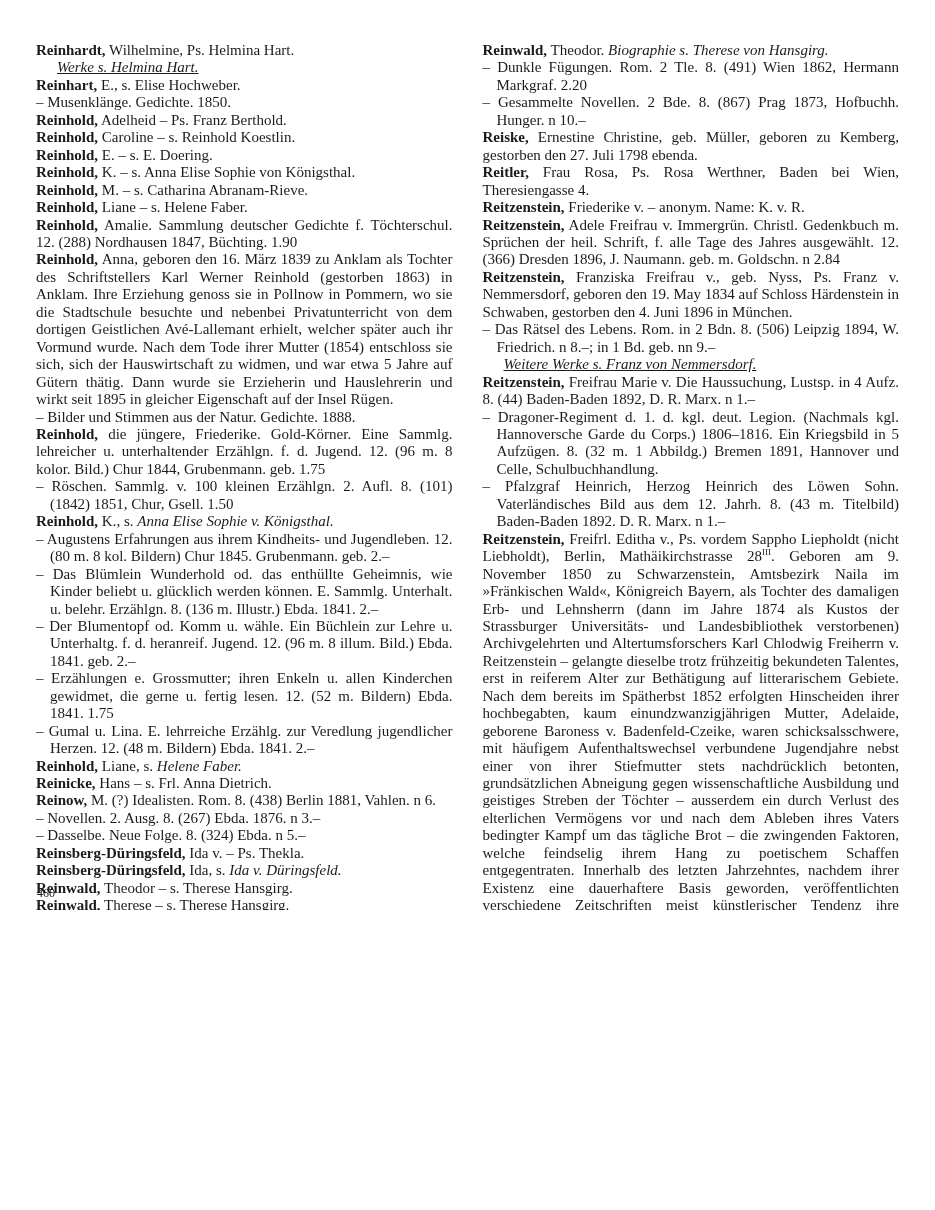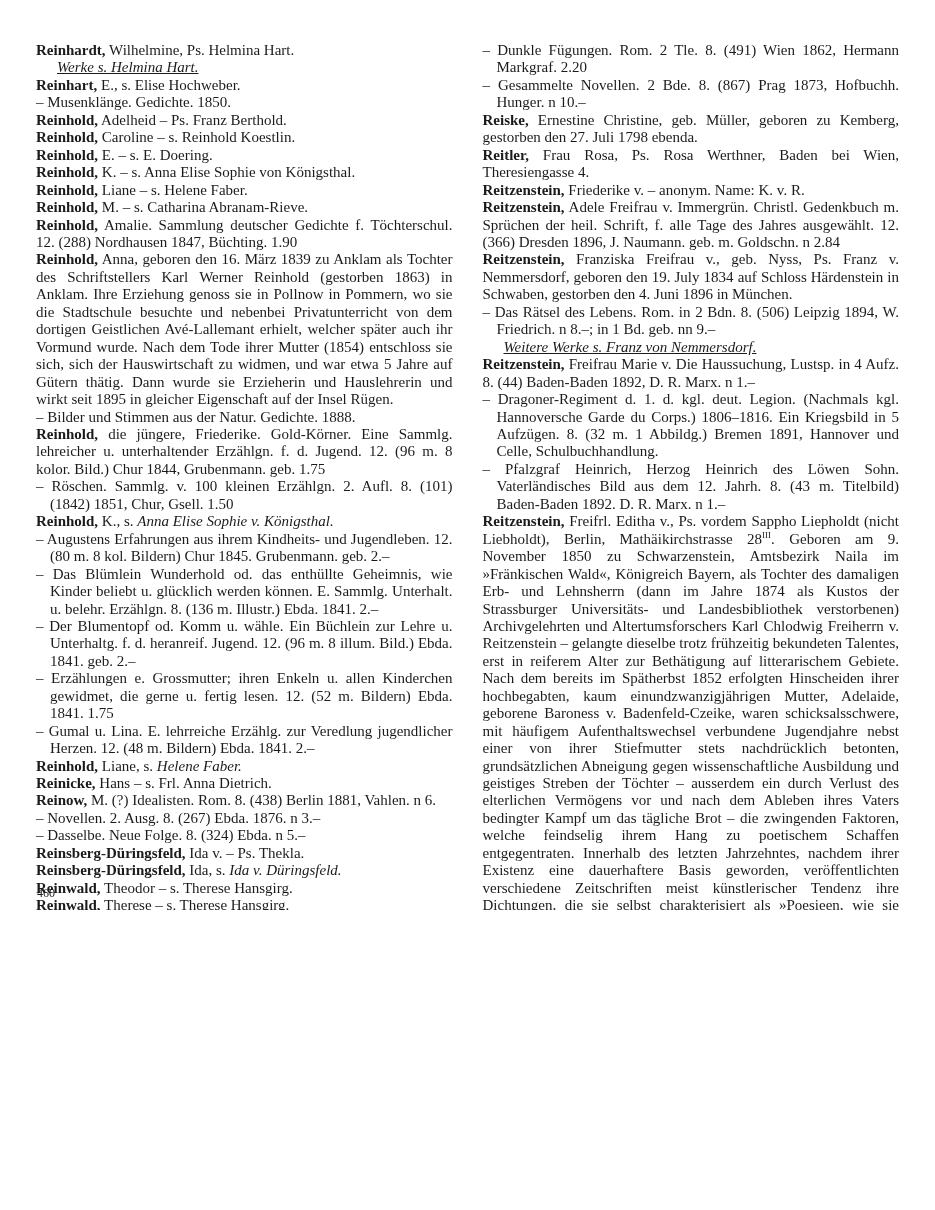--- a/index.html
+++ b/index.html
@@ -27,22 +27,22 @@
   <div class="columns">
     <div class="column">
         <p class="entry"><span class="b">Reinhardt,</span><span> Wilhelmine, Ps. Helmina Hart.</span></p>
         <p class="ref"><span class="i">Werke s. Helmina Hart.</span></p>
         <p class="entry"><span class="b">Reinhart,</span><span> E., s. Elise Hochweber.</span></p>
         <p class="work"><span>– Musenklänge. Gedichte. 1850.</span></p>
         <p class="entry"><span class="b">Reinhold,</span><span> Adelheid – Ps. Franz Berthold.</span></p>
         <p class="entry"><span class="b">Reinhold,</span><span> Caroline – s. Reinhold Koestlin.</span></p>
         <p class="entry"><span class="b">Reinhold,</span><span> E. – s. E. Doering.</span></p>
         <p class="entry"><span class="b">Reinhold,</span><span> K. – s. Anna Elise Sophie von Königsthal.</span></p>
+        <p class="entry"><span class="b">Reinhold,</span><span> M. – s. Catharina Abranam-Rieve.</span></p>
         <p class="entry"><span class="b">Reinhold,</span><span> Liane – s. Helene Faber.</span></p>
-        <p class="entry"><span class="b">Reinhold,</span><span> M. – s. Catharina Abranam-Rieve.</span></p>
         <p class="entry"><span class="b">Reinhold,</span><span> Amalie. Sammlung deutscher Gedichte f. Töchterschul. 12. (288) Nordhausen 1847, Büchting. 1.90</span></p>
         <p class="entry"><span class="b">Reinhold,</span><span> Anna, geboren den 16. März 1839 zu Anklam als Tochter des Schriftstellers Karl Werner Reinhold (gestorben 1863) in Anklam. Ihre Erziehung genoss sie in Pollnow in Pommern, wo sie die Stadtschule besuchte und nebenbei Privatunterricht von dem dortigen Geistlichen Avé-Lallemant erhielt, welcher später auch ihr Vormund wurde. Nach dem Tode ihrer Mutter (1854) entschloss sie sich, sich der Hauswirtschaft zu widmen, und war etwa 5 Jahre auf Gütern thätig. Dann wurde sie Erzieherin und Hauslehrerin und wirkt seit 1895 in gleicher Eigenschaft auf der Insel Rügen.</span></p>
         <p class="work"><span>– Bilder und Stimmen aus der Natur. Gedichte. 1888.</span></p>
         <p class="entry"><span class="b">Reinhold,</span><span> die jüngere, Friederike. Gold-Körner. Eine Sammlg. lehreicher u. unterhaltender Erzählgn. f. d. Jugend. 12. (96 m. 8 kolor. Bild.) Chur 1844, Grubenmann. geb. 1.75</span></p>
         <p class="work"><span>– Röschen. Sammlg. v. 100 kleinen Erzählgn. 2. Aufl. 8. (101) (1842) 1851, Chur, Gsell. 1.50</span></p>
         <p class="entry"><span class="b">Reinhold,</span><span> K., s. </span><span class="i">Anna Elise Sophie v. Königsthal.</span></p>
         <p class="work"><span>– Augustens Erfahrungen aus ihrem Kindheits- und Jugendleben. 12. (80 m. 8 kol. Bildern) Chur 1845. Grubenmann. geb. 2.–</span></p>
         <p class="work"><span>– Das Blümlein Wunderhold od. das enthüllte Geheimnis, wie Kinder beliebt u. glücklich werden können. E. Sammlg. Unterhalt. u. belehr. Erzählgn. 8. (136 m. Illustr.) Ebda. 1841. 2.–</span></p>
         <p class="work"><span>– Der Blumentopf od. Komm u. wähle. Ein Büchlein zur Lehre u. Unterhaltg. f. d. heranreif. Jugend. 12. (96 m. 8 illum. Bild.) Ebda. 1841. geb. 2.–</span></p>
         <p class="work"><span>– Erzählungen e. Grossmutter; ihren Enkeln u. allen Kinderchen gewidmet, die gerne u. fertig lesen. 12. (52 m. Bildern) Ebda. 1841. 1.75</span></p>
@@ -52,27 +52,28 @@
         <p class="entry"><span class="b">Reinow,</span><span> M. (?) Idealisten. Rom. 8. (438) Berlin 1881, Vahlen. n 6.</span></p>
         <p class="work"><span>– Novellen. 2. Ausg. 8. (267) Ebda. 1876. n 3.–</span></p>
         <p class="work"><span>– Dasselbe. Neue Folge. 8. (324) Ebda. n 5.–</span></p>
         <p class="entry"><span class="b">Reinsberg-Düringsfeld,</span><span> Ida v. – Ps. Thekla.</span></p>
         <p class="entry"><span class="b">Reinsberg-Düringsfeld,</span><span> Ida, s. </span><span class="i">Ida v. Düringsfeld.</span></p>
         <p class="entry"><span class="b">Reinwald,</span><span> Theodor – s. Therese Hansgirg.</span></p>
         <p class="entry"><span class="b">Reinwald,</span><span> Therese – s. Therese Hansgirg.</span></p>
         <p class="entry"><span class="b">Reinwald,</span><span> Etta. Das Recht der Enterbten. Ein Wort f. den Neu-Malthusianismus. 8. (23) Leipzig 1897, M. Spohr. –.60</span></p>
       </div>
     <div class="column">
+        <p class="entry"><span class="b">Reinwald,</span><span> Theodor. </span><span class="i">Biographie s. Therese von Hansgirg.</span></p>
         <p class="work"><span>– Dunkle Fügungen. Rom. 2 Tle. 8. (491) Wien 1862, Hermann Markgraf. 2.20</span></p>
         <p class="work"><span>– Gesammelte Novellen. 2 Bde. 8. (867) Prag 1873, Hofbuchh. Hunger. n 10.–</span></p>
         <p class="entry"><span class="b">Reiske,</span><span> Ernestine Christine, geb. Müller, geboren zu Kemberg, gestorben den 27. Juli 1798 ebenda.</span></p>
         <p class="entry"><span class="b">Reitler,</span><span> Frau Rosa, Ps. Rosa Werthner, Baden bei Wien, Theresiengasse 4.</span></p>
         <p class="entry"><span class="b">Reitzenstein,</span><span> Friederike v. – anonym. Name: K. v. R.</span></p>
         <p class="entry"><span class="b">Reitzenstein,</span><span> Adele Freifrau v. Immergrün. Christl. Gedenkbuch m. Sprüchen der heil. Schrift, f. alle Tage des Jahres ausgewählt. 12. (366) Dresden 1896, J. Naumann. geb. m. Goldschn. n 2.84</span></p>
-        <p class="entry"><span class="b">Reitzenstein,</span><span> Franziska Freifrau v., geb. Nyss, Ps. Franz v. Nemmersdorf, geboren den 19. July 1834 auf Schloss Härdenstein in Schwaben, gestorben den 4. Juni 1896 in München.</span></p>
+        <p class="entry"><span class="b">Reitzenstein,</span><span> Franziska Freifrau v., geb. Nyss, Ps. Franz v. Nemmersdorf, geboren den 19. May 1834 auf Schloss Härdenstein in Schwaben, gestorben den 4. Juni 1896 in München.</span></p>
         <p class="work"><span>– Das Rätsel des Lebens. Rom. in 2 Bdn. 8. (506) Leipzig 1894, W. Friedrich. n 8.–; in 1 Bd. geb. nn 9.–</span></p>
         <p class="ref"><span class="i">Weitere Werke s. Franz von Nemmersdorf.</span></p>
         <p class="entry"><span class="b">Reitzenstein,</span><span> Freifrau Marie v. Die Haussuchung, Lustsp. in 4 Aufz. 8. (44) Baden-Baden 1892, D. R. Marx. n 1.–</span></p>
         <p class="work"><span>– Dragoner-Regiment d. 1. d. kgl. deut. Legion. (Nachmals kgl. Hannoversche Garde du Corps.) 1806–1816. Ein Kriegsbild in 5 Aufzügen. 8. (32 m. 1 Abbildg.) Bremen 1891, Hannover und Celle, Schulbuchhandlung.</span></p>
         <p class="work"><span>– Pfalzgraf Heinrich, Herzog Heinrich des Löwen Sohn. Vaterländisches Bild aus dem 12. Jahrh. 8. (43 m. Titelbild) Baden-Baden 1892. D. R. Marx. n 1.–</span></p>
         <p class="entry"><span class="b">Reitzenstein,</span><span> Freifrl. Editha v., Ps. vordem Sappho Liepholdt (nicht Liebholdt), Berlin, Mathäikirchstrasse 28</span><sup>III</sup><span>. Geboren am 9. November 1850 zu Schwarzenstein, Amtsbezirk Naila im »Fränkischen Wald«, Königreich Bayern, als Tochter des damaligen Erb- und Lehnsherrn (dann im Jahre 1874 als Kustos der Strassburger Universitäts- und Landesbibliothek verstorbenen) Archivgelehrten und Altertumsforschers Karl Chlodwig Freiherrn v. Reitzenstein – gelangte dieselbe trotz frühzeitig bekundeten Talentes, erst in reiferem Alter zur Bethätigung auf litterarischem Gebiete. Nach dem bereits im Spätherbst 1852 erfolgten Hinscheiden ihrer hochbegabten, kaum einundzwanzigjährigen Mutter, Adelaide, geborene Baroness v. Badenfeld-Czeike, waren schicksalsschwere, mit häufigem Aufenthaltswechsel verbundene Jugendjahre nebst einer von ihrer Stiefmutter stets nachdrücklich betonten, grundsätzlichen Abneigung gegen wissenschaftliche Ausbildung und geistiges Streben der Töchter – ausserdem ein durch Verlust des elterlichen Vermögens vor und nach dem Ableben ihres Vaters bedingter Kampf um das tägliche Brot – die zwingenden Faktoren, welche feindselig ihrem Hang zu poetischem Schaffen entgegentraten. Innerhalb des letzten Jahrzehntes, nachdem ihrer Existenz eine dauerhaftere Basis geworden, veröffentlichten verschiedene Zeitschriften meist künstlerischer Tendenz ihre Dichtungen, die sie selbst charakterisiert als »Poesieen, wie sie Stimmung und Stunde ihr eingaben.« Ausserdem zahlreiche als Feuilletons erschienene Kritiken und belletristische Übersetzungen. Ihre Gedichte erscheinen demnächst gesammelt.</span></p>
       </div>
   </div>
   <div class="page-number">460</div>
 </div>

